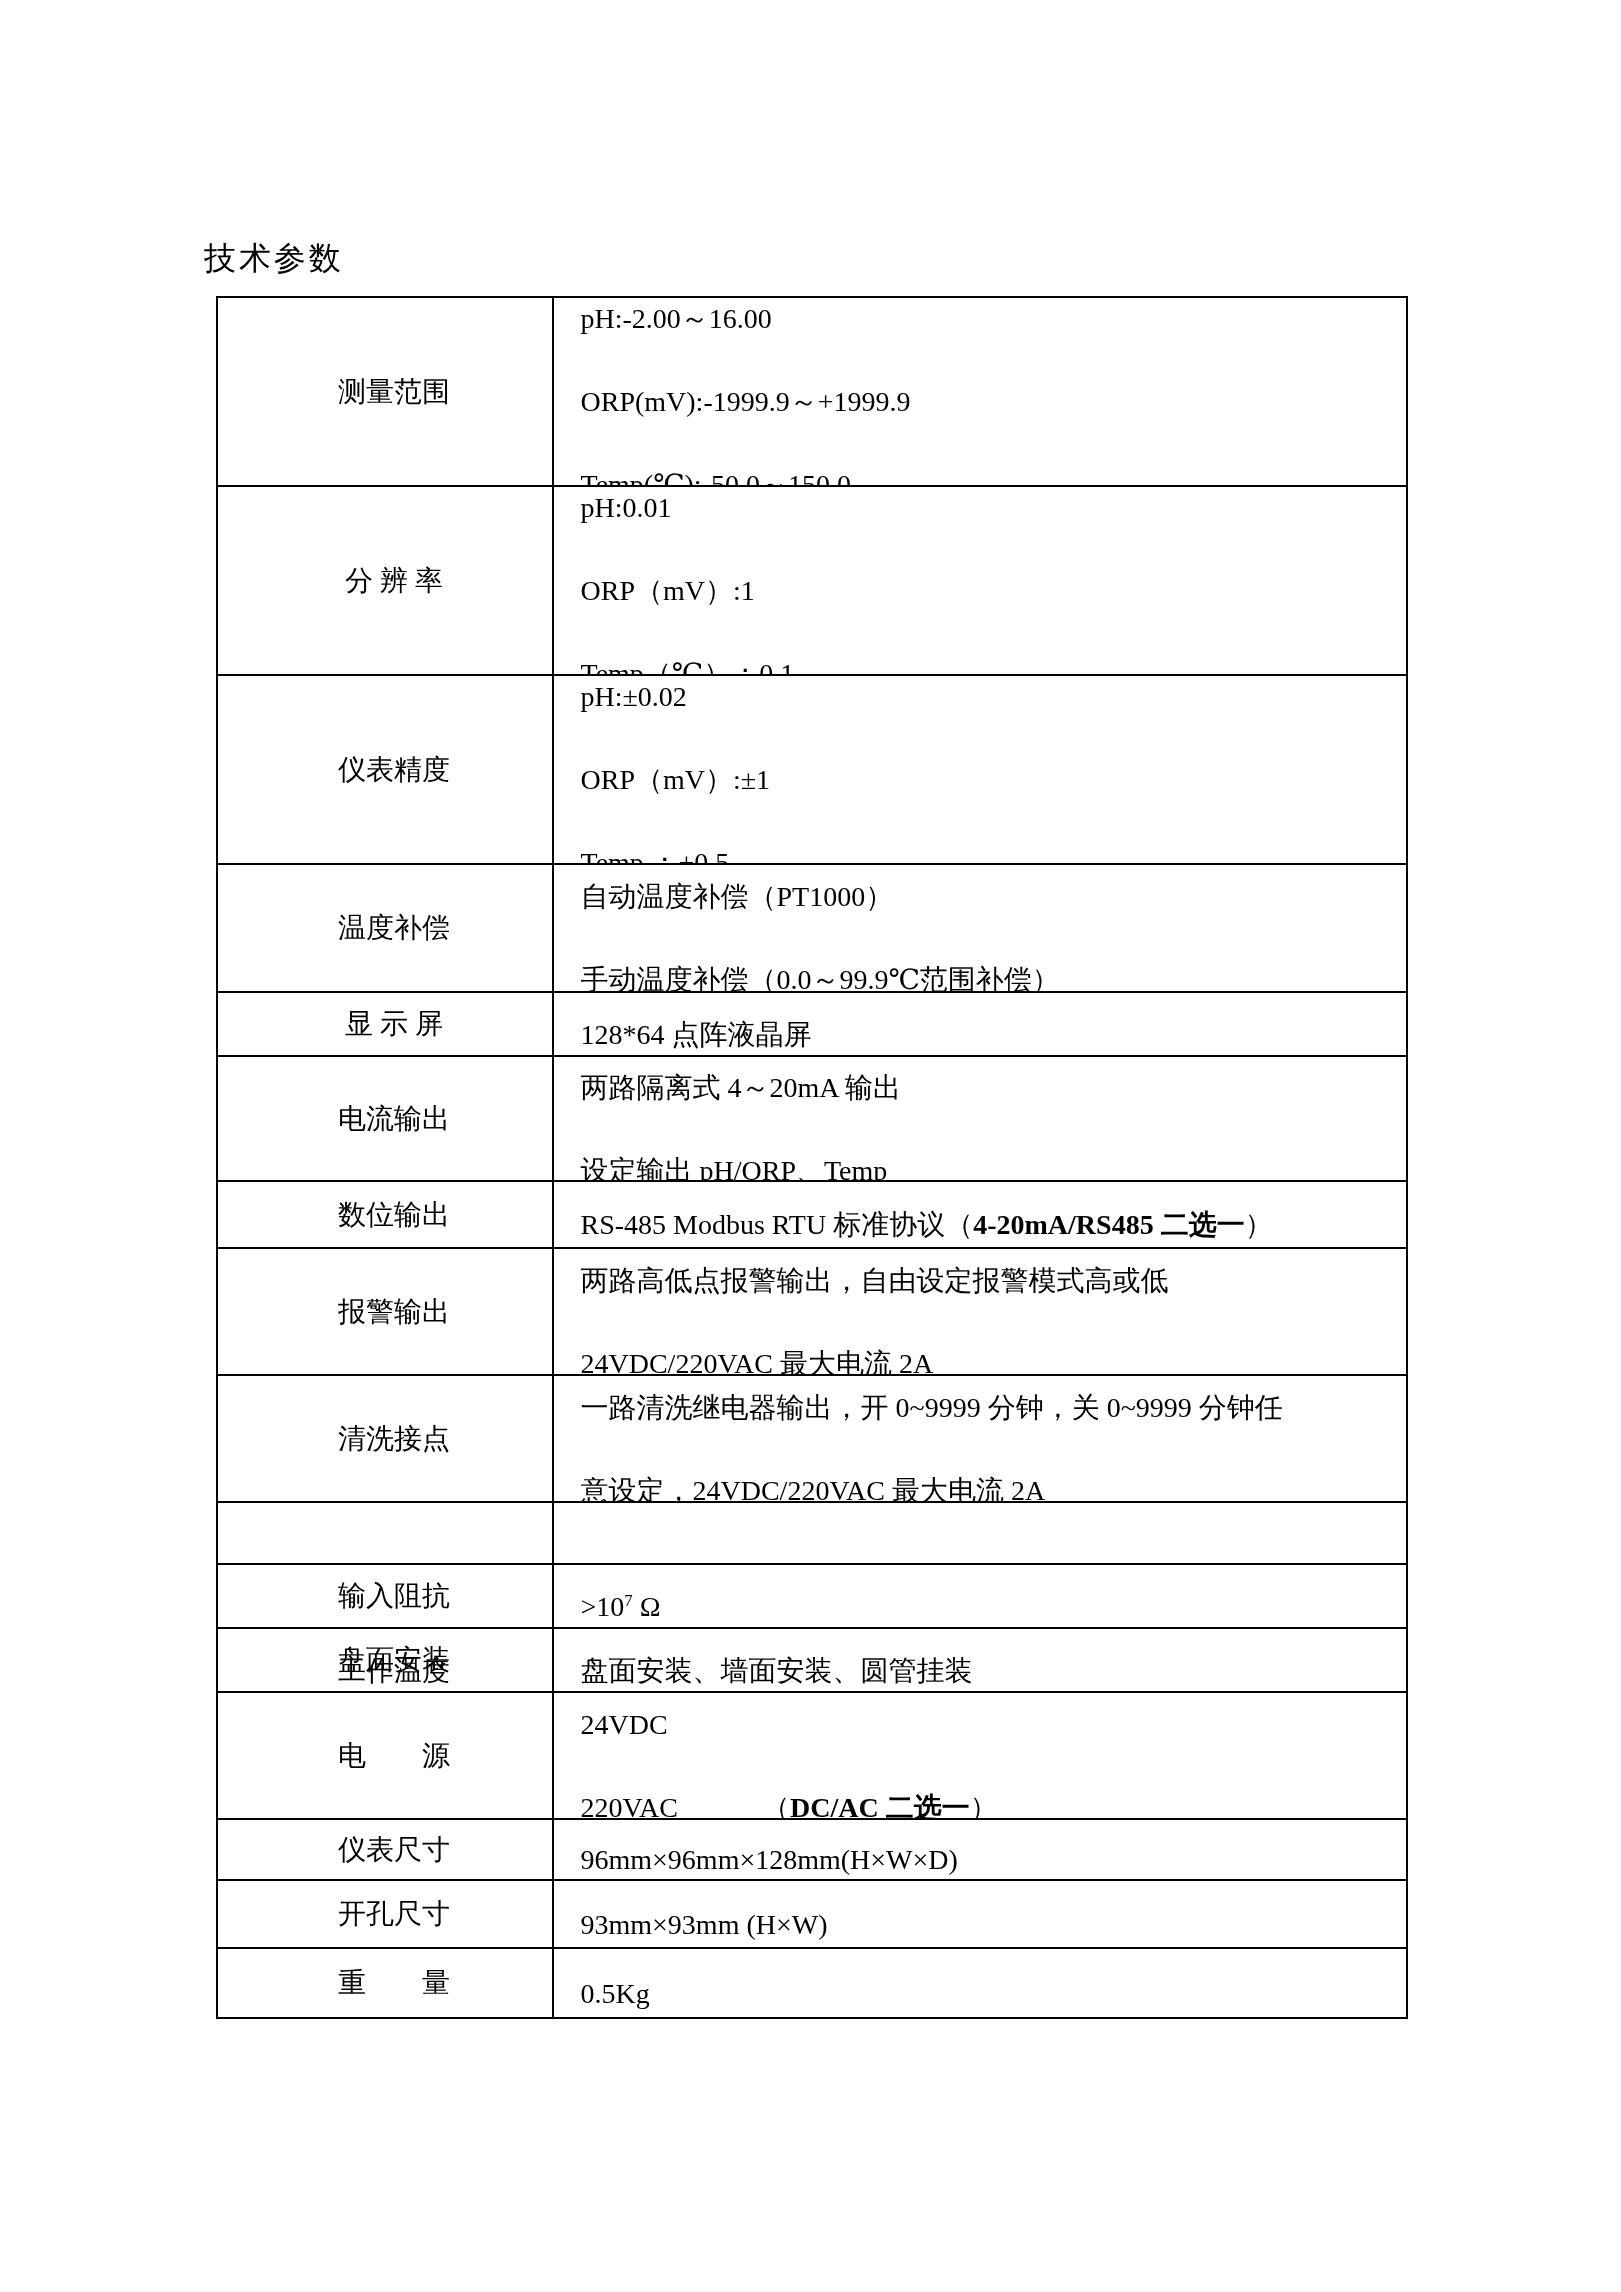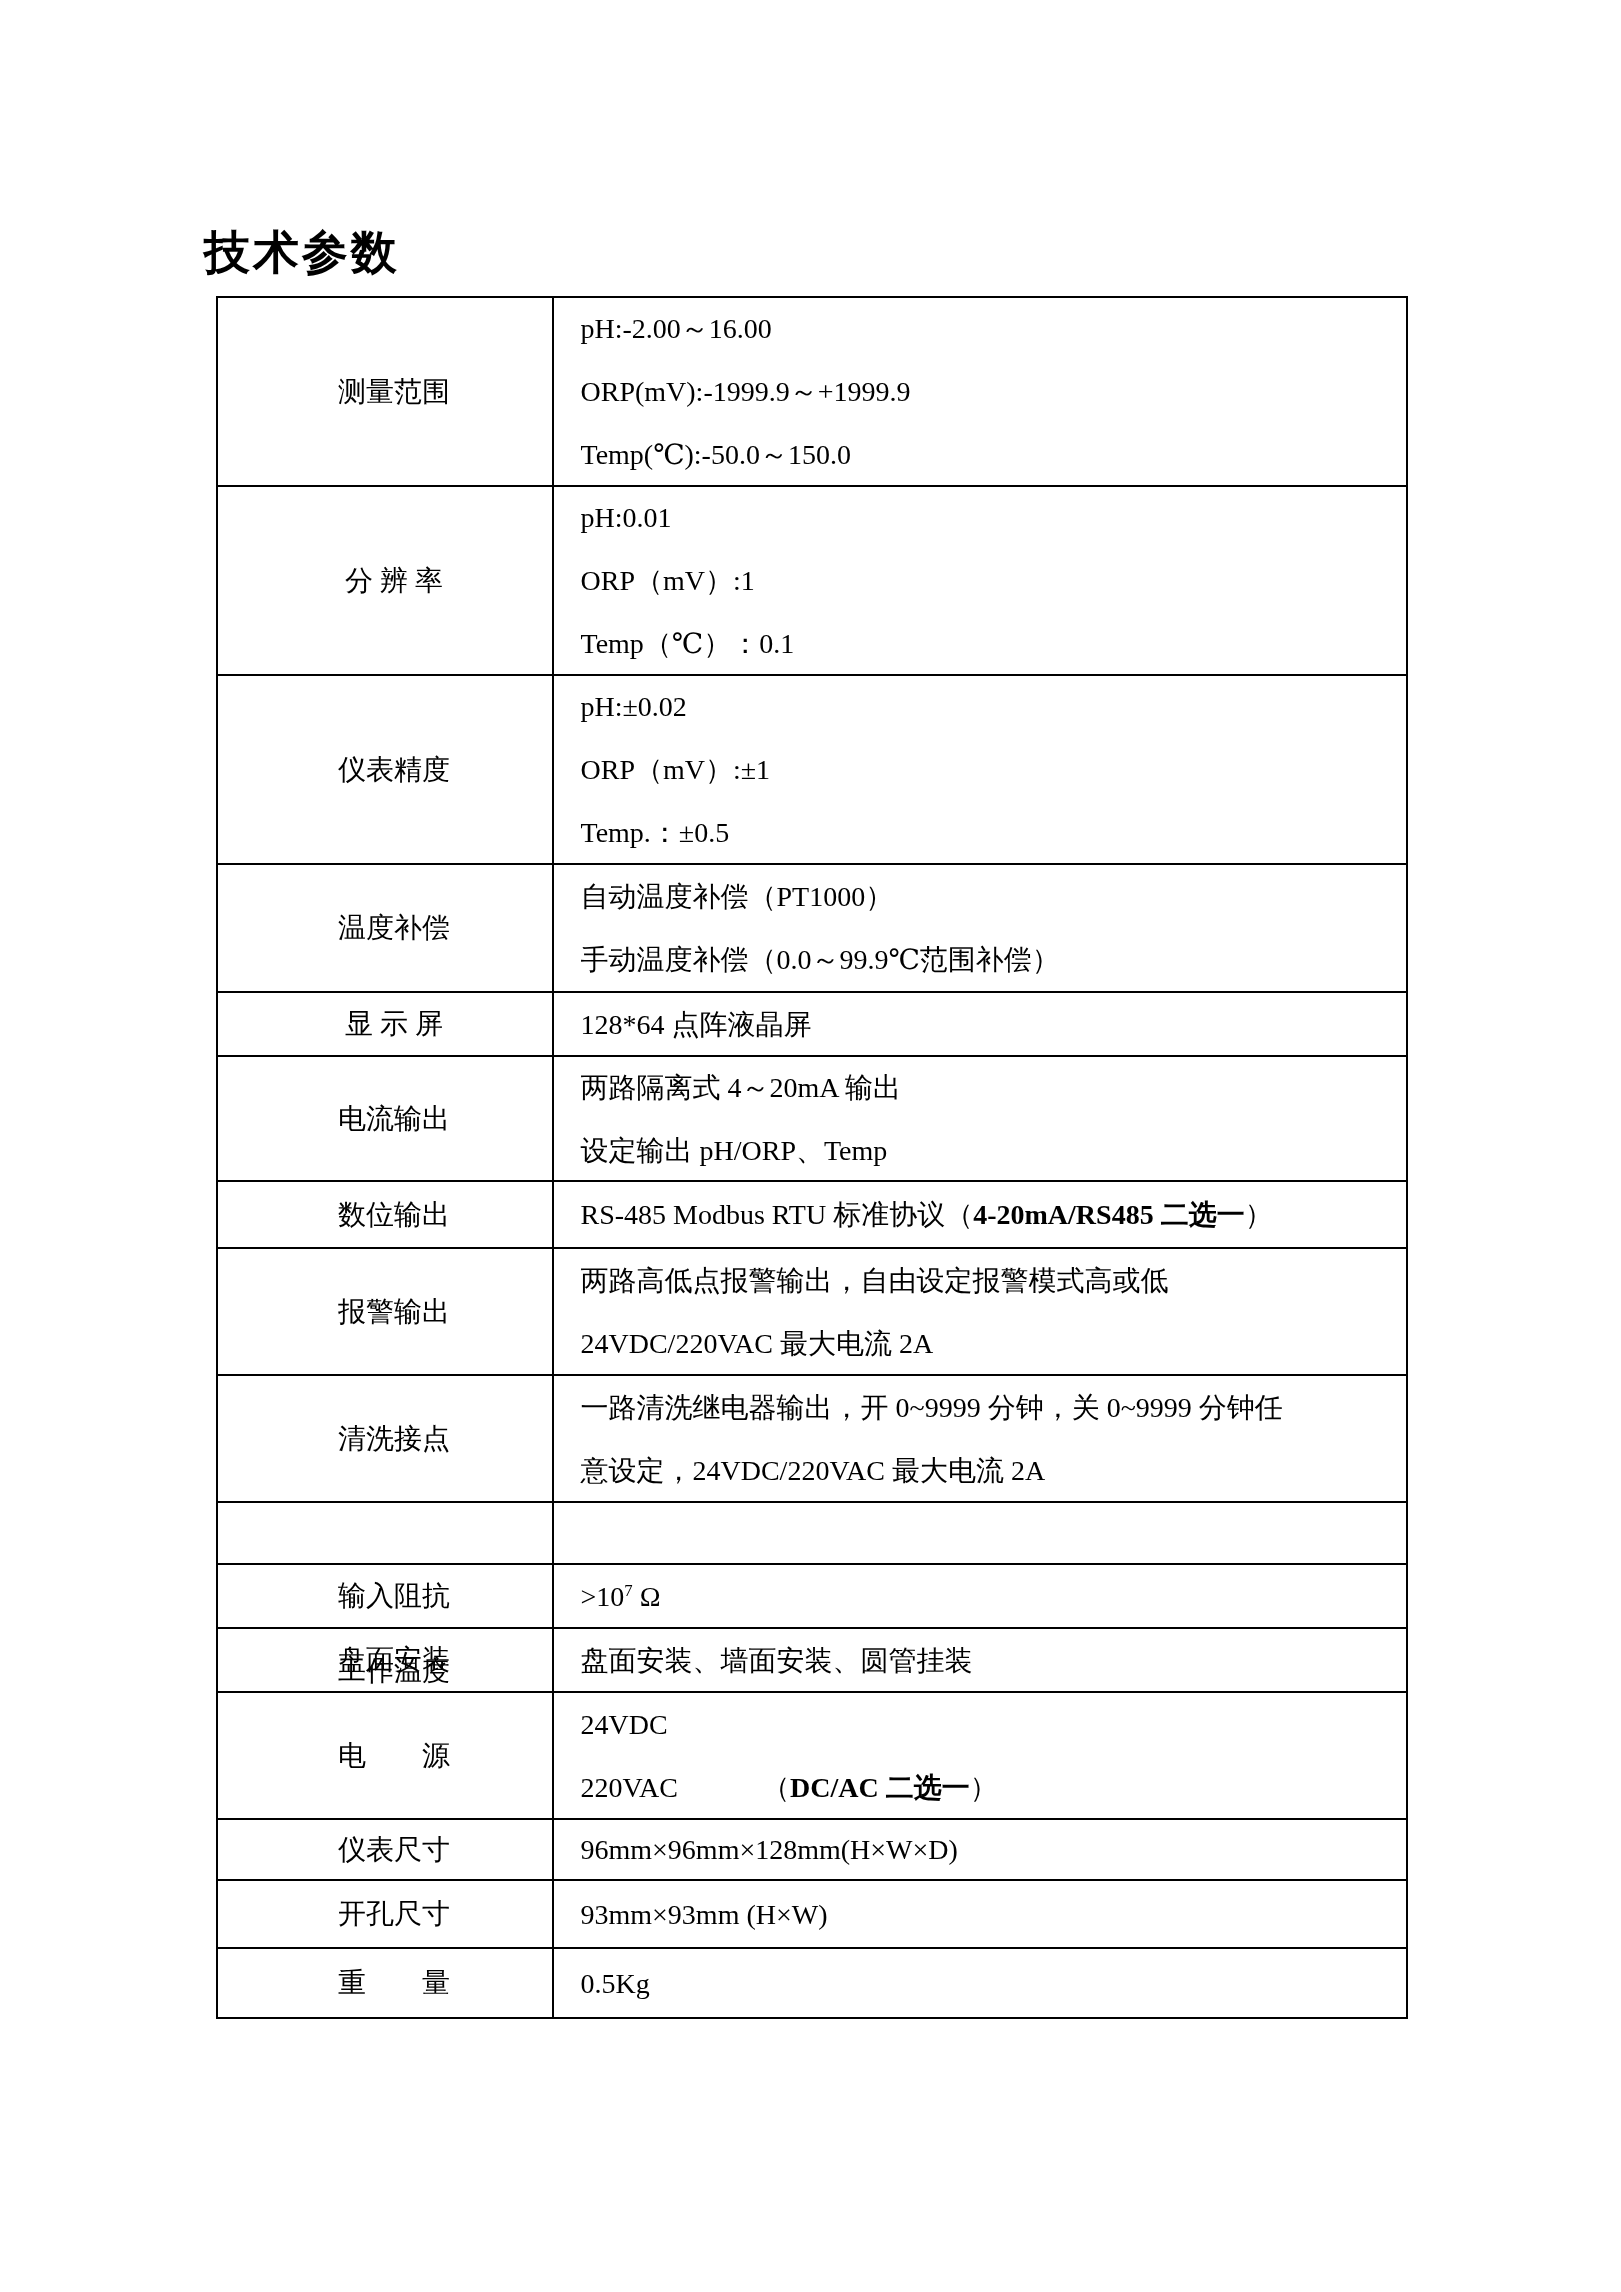--- a/index.html
+++ b/index.html
@@ -1,42 +1,42 @@
 <!DOCTYPE html>
 <html><head>
 <meta charset="utf-8">
 <style>
   html,body{margin:0;padding:0;background:#ffffff;}
   body{width:1621px;height:2293px;position:relative;color:#000;}
   .page{position:absolute;inset:0;}
   .title{
-    position:absolute;left:204px;top:222px;margin:0;
+    position:absolute;left:204px;top:237px;margin:0;
     font-family:"Liberation Sans","DejaVu Sans",sans-serif;
-    font-size:46px;font-weight:700;letter-spacing:2.9px;color:#000;
+    font-size:32px;font-weight:400;letter-spacing:2.9px;color:#000;
   }
   .spec-table{
     position:absolute;left:216px;top:296px;width:1192px;
     border:2.9px solid #000;box-sizing:border-box;background:#fff;
   }
   .row{display:flex;border-bottom:2.9px solid #000;box-sizing:border-box;}
   .row:last-child{border-bottom:none;}
   .cell{box-sizing:border-box;}
   .cell.label{
     width:336px;flex:0 0 336px;border-right:2.9px solid #000;
     display:flex;align-items:center;justify-content:center;
     font-family:"Liberation Serif","DejaVu Serif",serif;
     font-size:28px;white-space:pre;text-align:center;padding-left:18px;
   }
   .cell.value{
     flex:1;display:flex;flex-direction:column;justify-content:center;
     padding-left:26.5px;overflow:hidden;
   }
   .value.serif{font-family:"Liberation Serif","DejaVu Serif",serif;font-size:28px;}
   .value.sans{font-family:Liberation Serif, serif;font-size:28px;}
-  .vline{height:63px;line-height:63px;white-space:pre;}
+  .vline{height:63px;line-height:63px;white-space:pre;margin-top:20px;}
   .bold{font-weight:700;}
   .sup{font-size:16.7px;vertical-align:super;line-height:0;}
 </style>
 </head>
 <body>
 
 <div class="page">
   <h1 class="title">技术参数</h1>
   <div class="spec-table" id="spec-table">
       <div class="row" style="height: 189px;">

